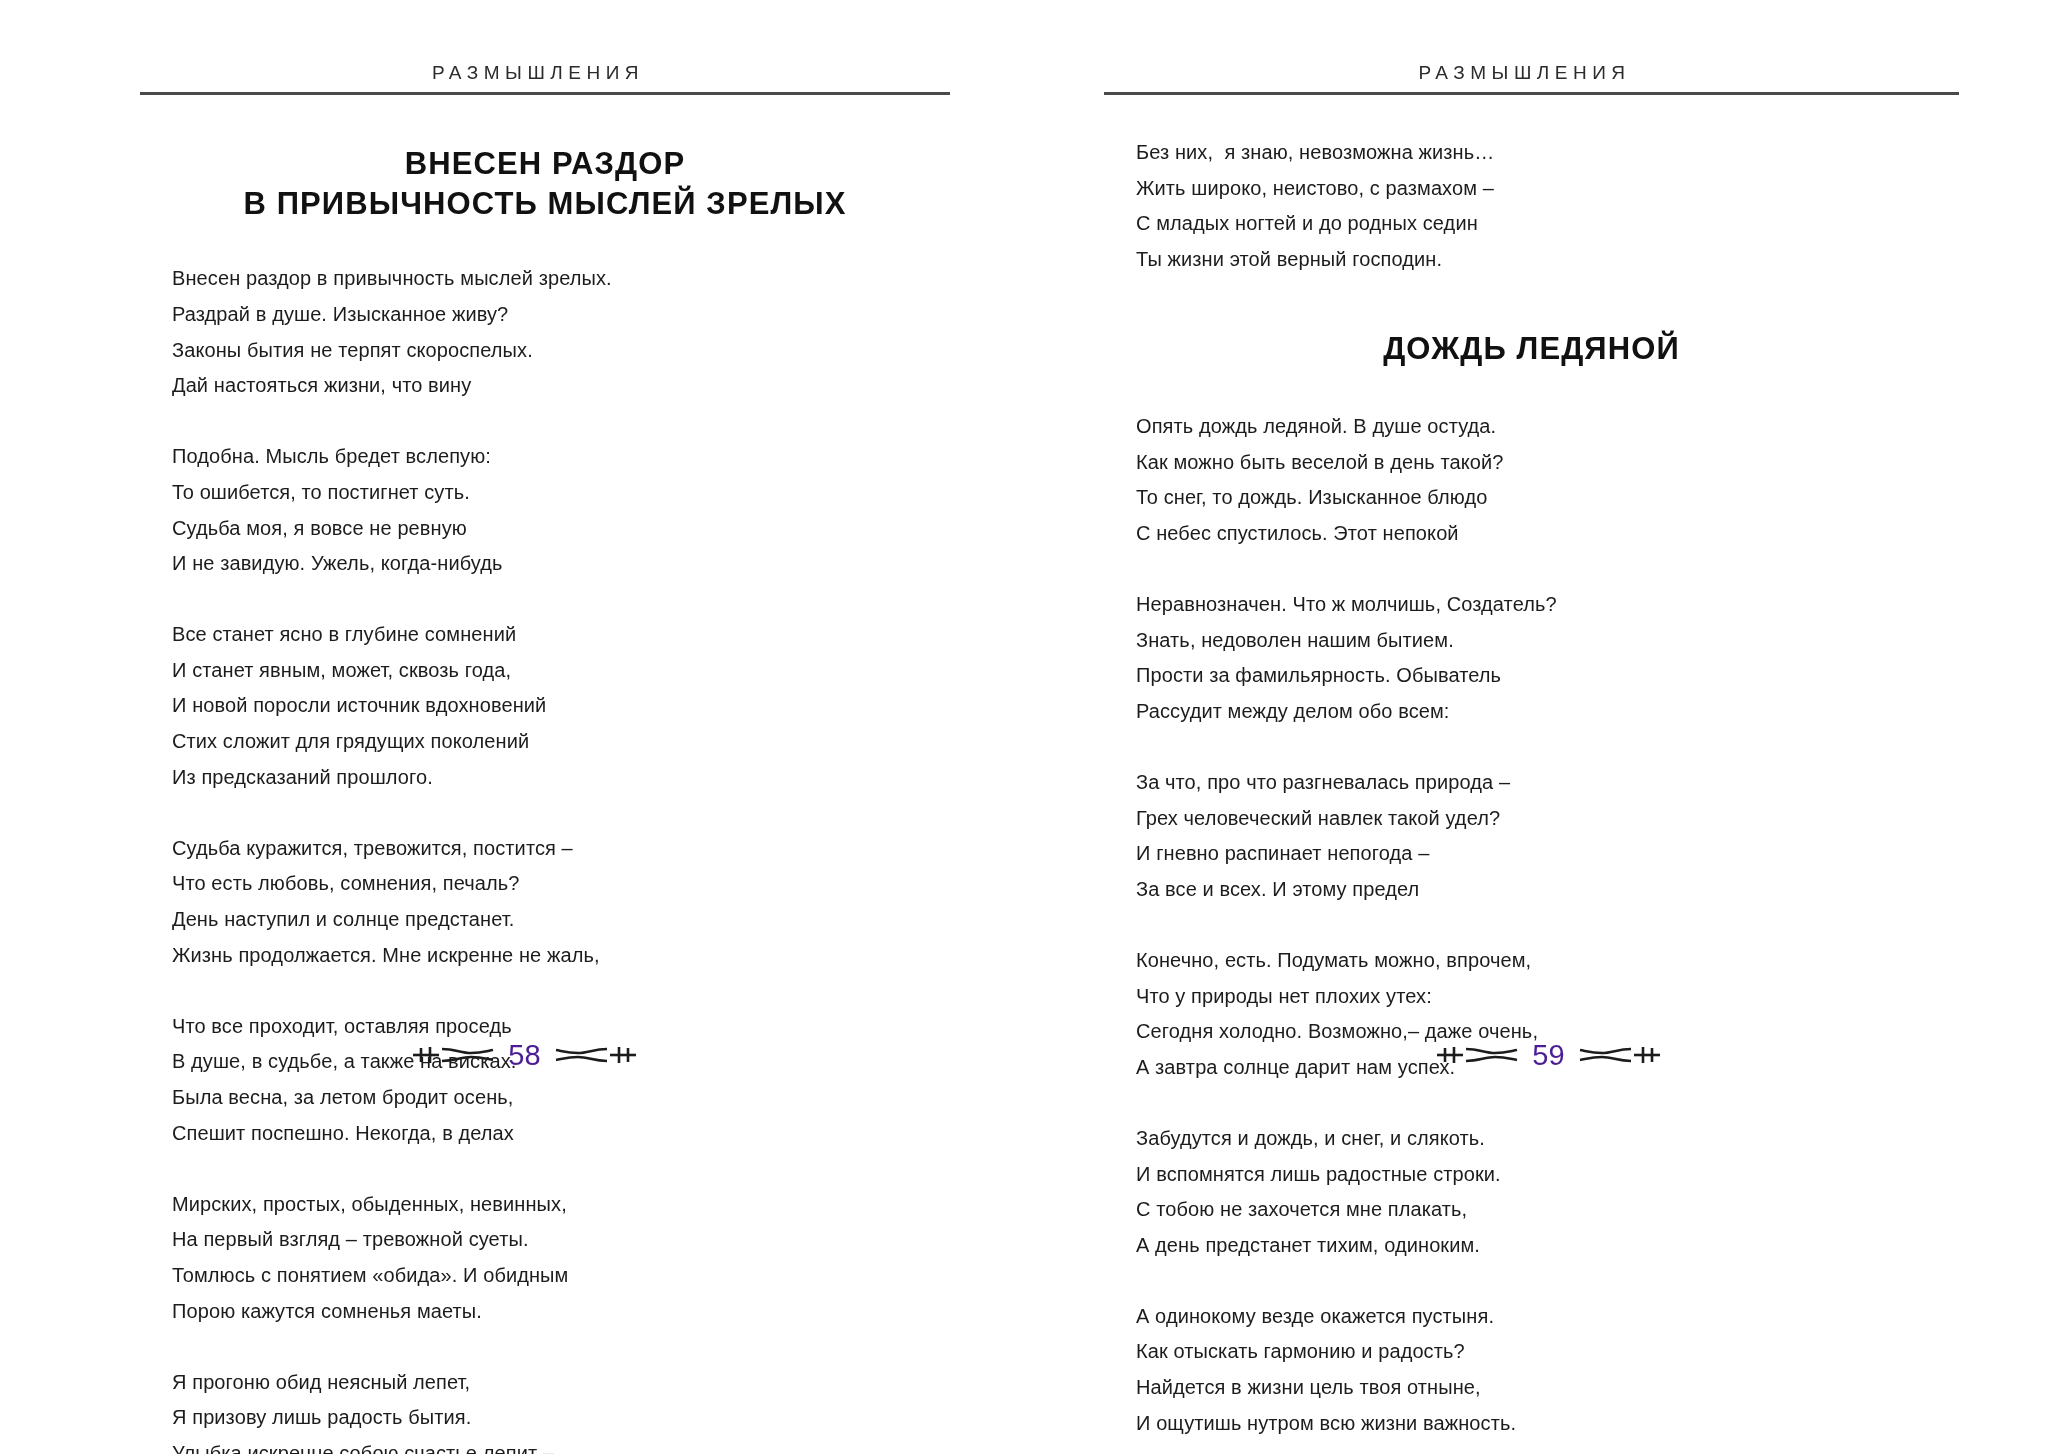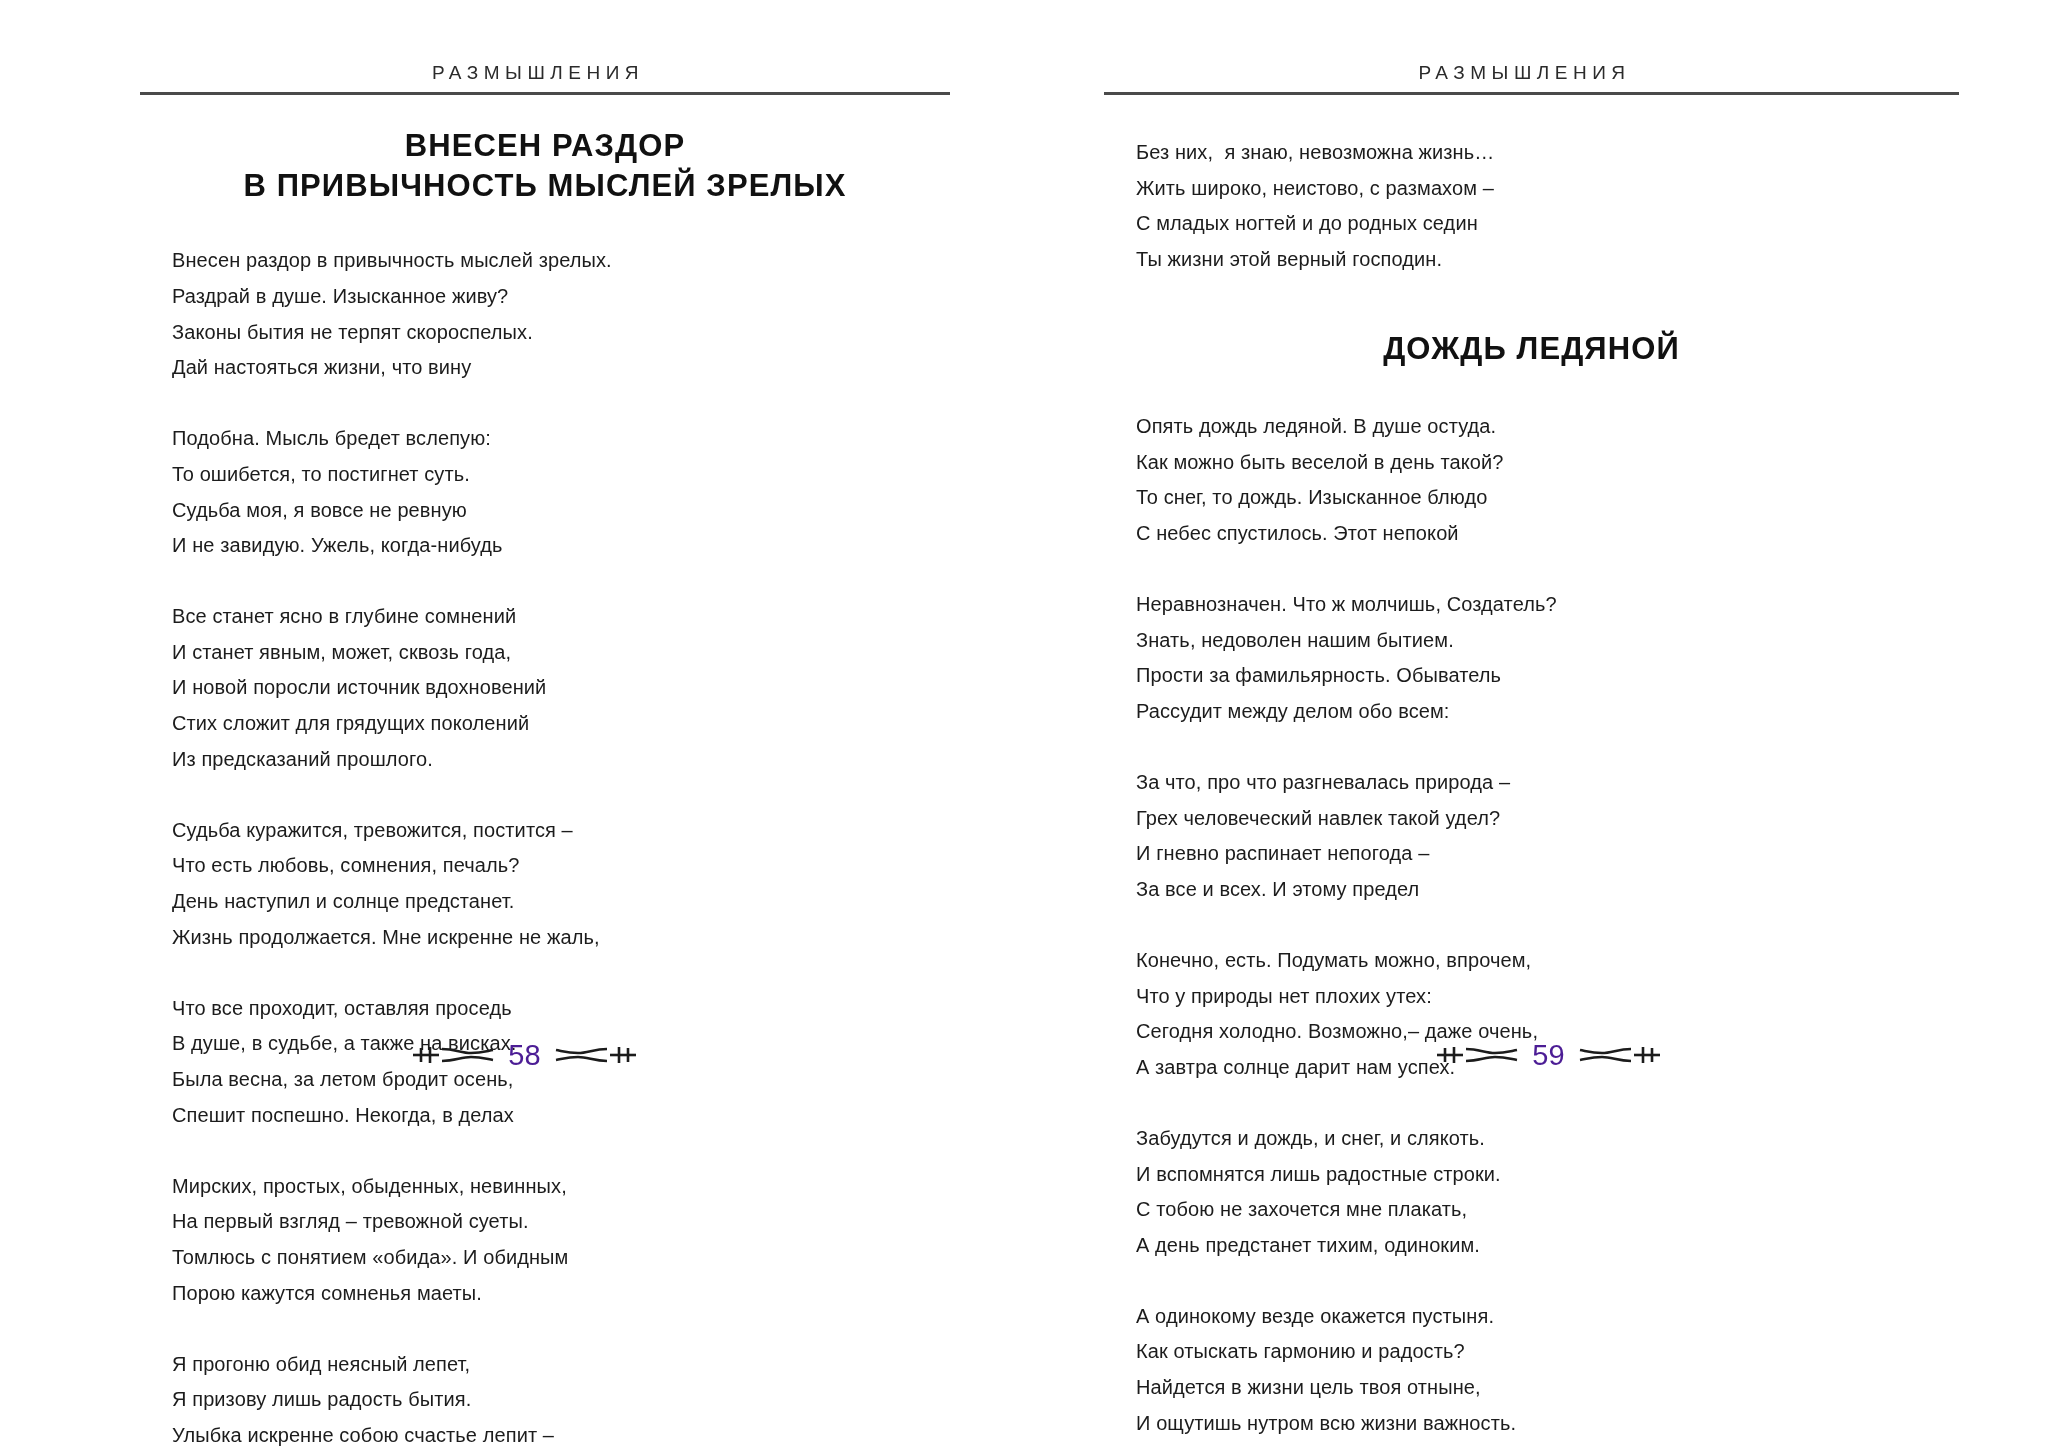--- a/index.html
+++ b/index.html
@@ -70,21 +70,21 @@
   .poem-title {
     font-weight: bold;
     font-size: 31px;
     letter-spacing: 1.1px;
     text-align: center;
     line-height: 1.28;
     color: #111111;
     text-transform: uppercase;
     white-space: pre-line;
   }
-  .title-top-1 { margin-top: 31px; }
+  .title-top-1 { margin-top: 49px; }
   .title-top-2 { margin-top: 52px; }
 
   .poem-body {
     font-size: 20px;
     line-height: 35.6px;
     color: #1c1c1c;
     letter-spacing: 0.1px;
   }
   .page-left .poem-body { padding-left: 32px; }
   .page-right .poem-body { padding-left: 32px; }

